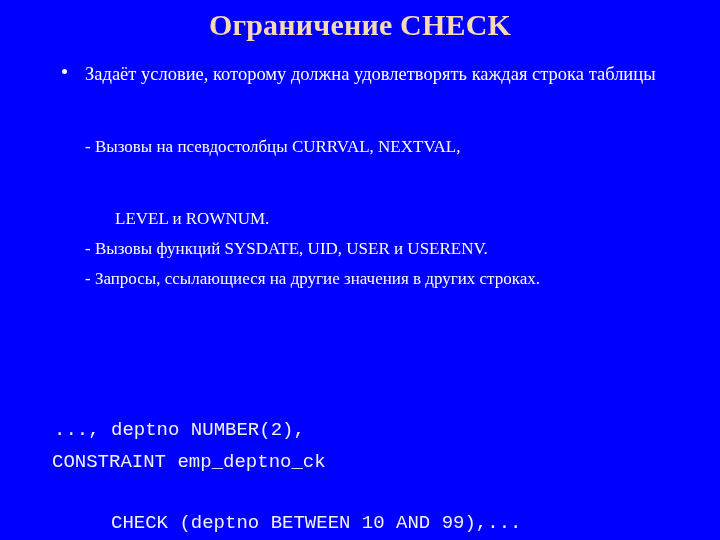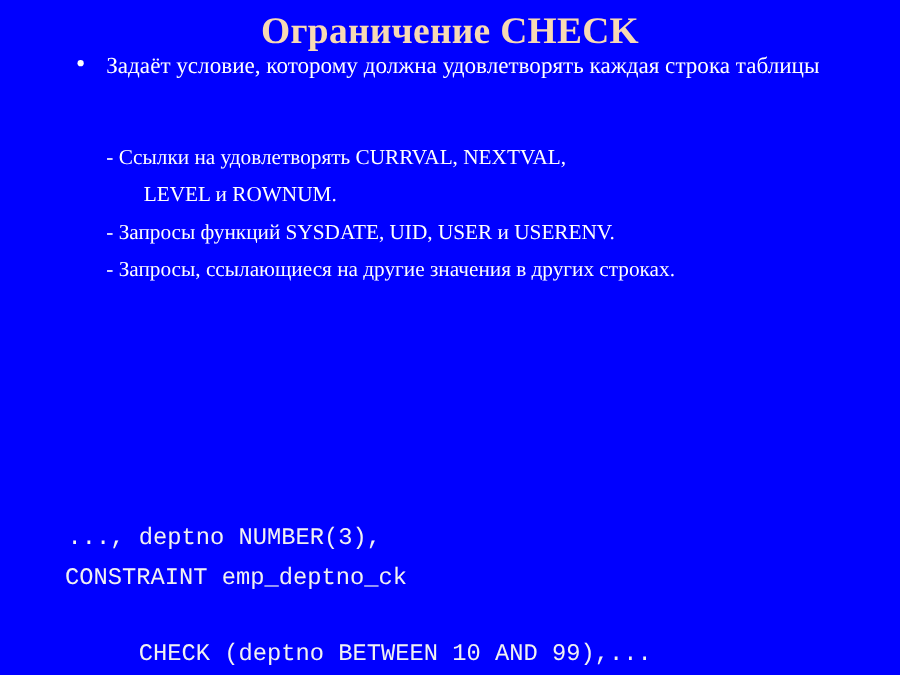--- a/index.html
+++ b/index.html
@@ -36,21 +36,21 @@
     line-height: 34px;
     letter-spacing: 0.2px;
     color: #f7d9b4;
     white-space: nowrap;
   }
 
   
   #body-block {
     position: absolute;
     left: 0;
-    top: 39px;
+    top: 60px;
     width: 720px;
   }
 
   
   .bullet-row {
     position: relative;
     padding-left: 85px;
     padding-right: 50px;
     margin-bottom: 4px;
   }
@@ -82,20 +82,21 @@
   }
   .sub-text {
     display: block;
     font-family: "Liberation Serif", "DejaVu Serif", serif;
     font-size: 17px;
     line-height: 30px;
     color: #ffffff;
   }
   .sub-row.indent {
     padding-left: 115px;
+    margin-top: 42px;
   }
 
   
   #code-block {
     position: absolute;
     left: 0;
     top: 414px;
     width: 720px;
   }
   .code-line {
@@ -123,36 +124,36 @@
       <span class="bullet-dot"></span>
       <span class="bullet-text">Задаёт условие, которому должна удовлетворять каждая строка таблицы</span>
     </div>
 
     <div class="gap-small"></div>
 
 
     <div class="gap-mid"></div>
 
     <div class="sub-row">
-      <span class="sub-text">- Ссылки на удовлетворять CURRVAL, NEXTVAL,</span>
+      <span class="sub-text">- Вызовы на псевдостолбцы CURRVAL, NEXTVAL,</span>
     </div>
 
     <div class="sub-row indent">
       <span class="sub-text">LEVEL и ROWNUM.</span>
     </div>
 
     <div class="sub-row">
-      <span class="sub-text">- Запросы функций SYSDATE, UID, USER и USERENV.</span>
+      <span class="sub-text">- Вызовы функций SYSDATE, UID, USER и USERENV.</span>
     </div>
 
     <div class="sub-row">
       <span class="sub-text">- Запросы, ссылающиеся на другие значения в других строках.</span>
     </div>
 
   </div>
 
   <div id="code-block">
-    <span class="code-line l0">..., deptno NUMBER(3),</span>
+    <span class="code-line l0">..., deptno NUMBER(2),</span>
     <span class="code-line l1">CONSTRAINT emp_deptno_ck</span>
     <span class="code-line l2">CHECK (deptno BETWEEN 10 AND 99),...</span>
   </div>
 
 </div>
 
 </body></html>

